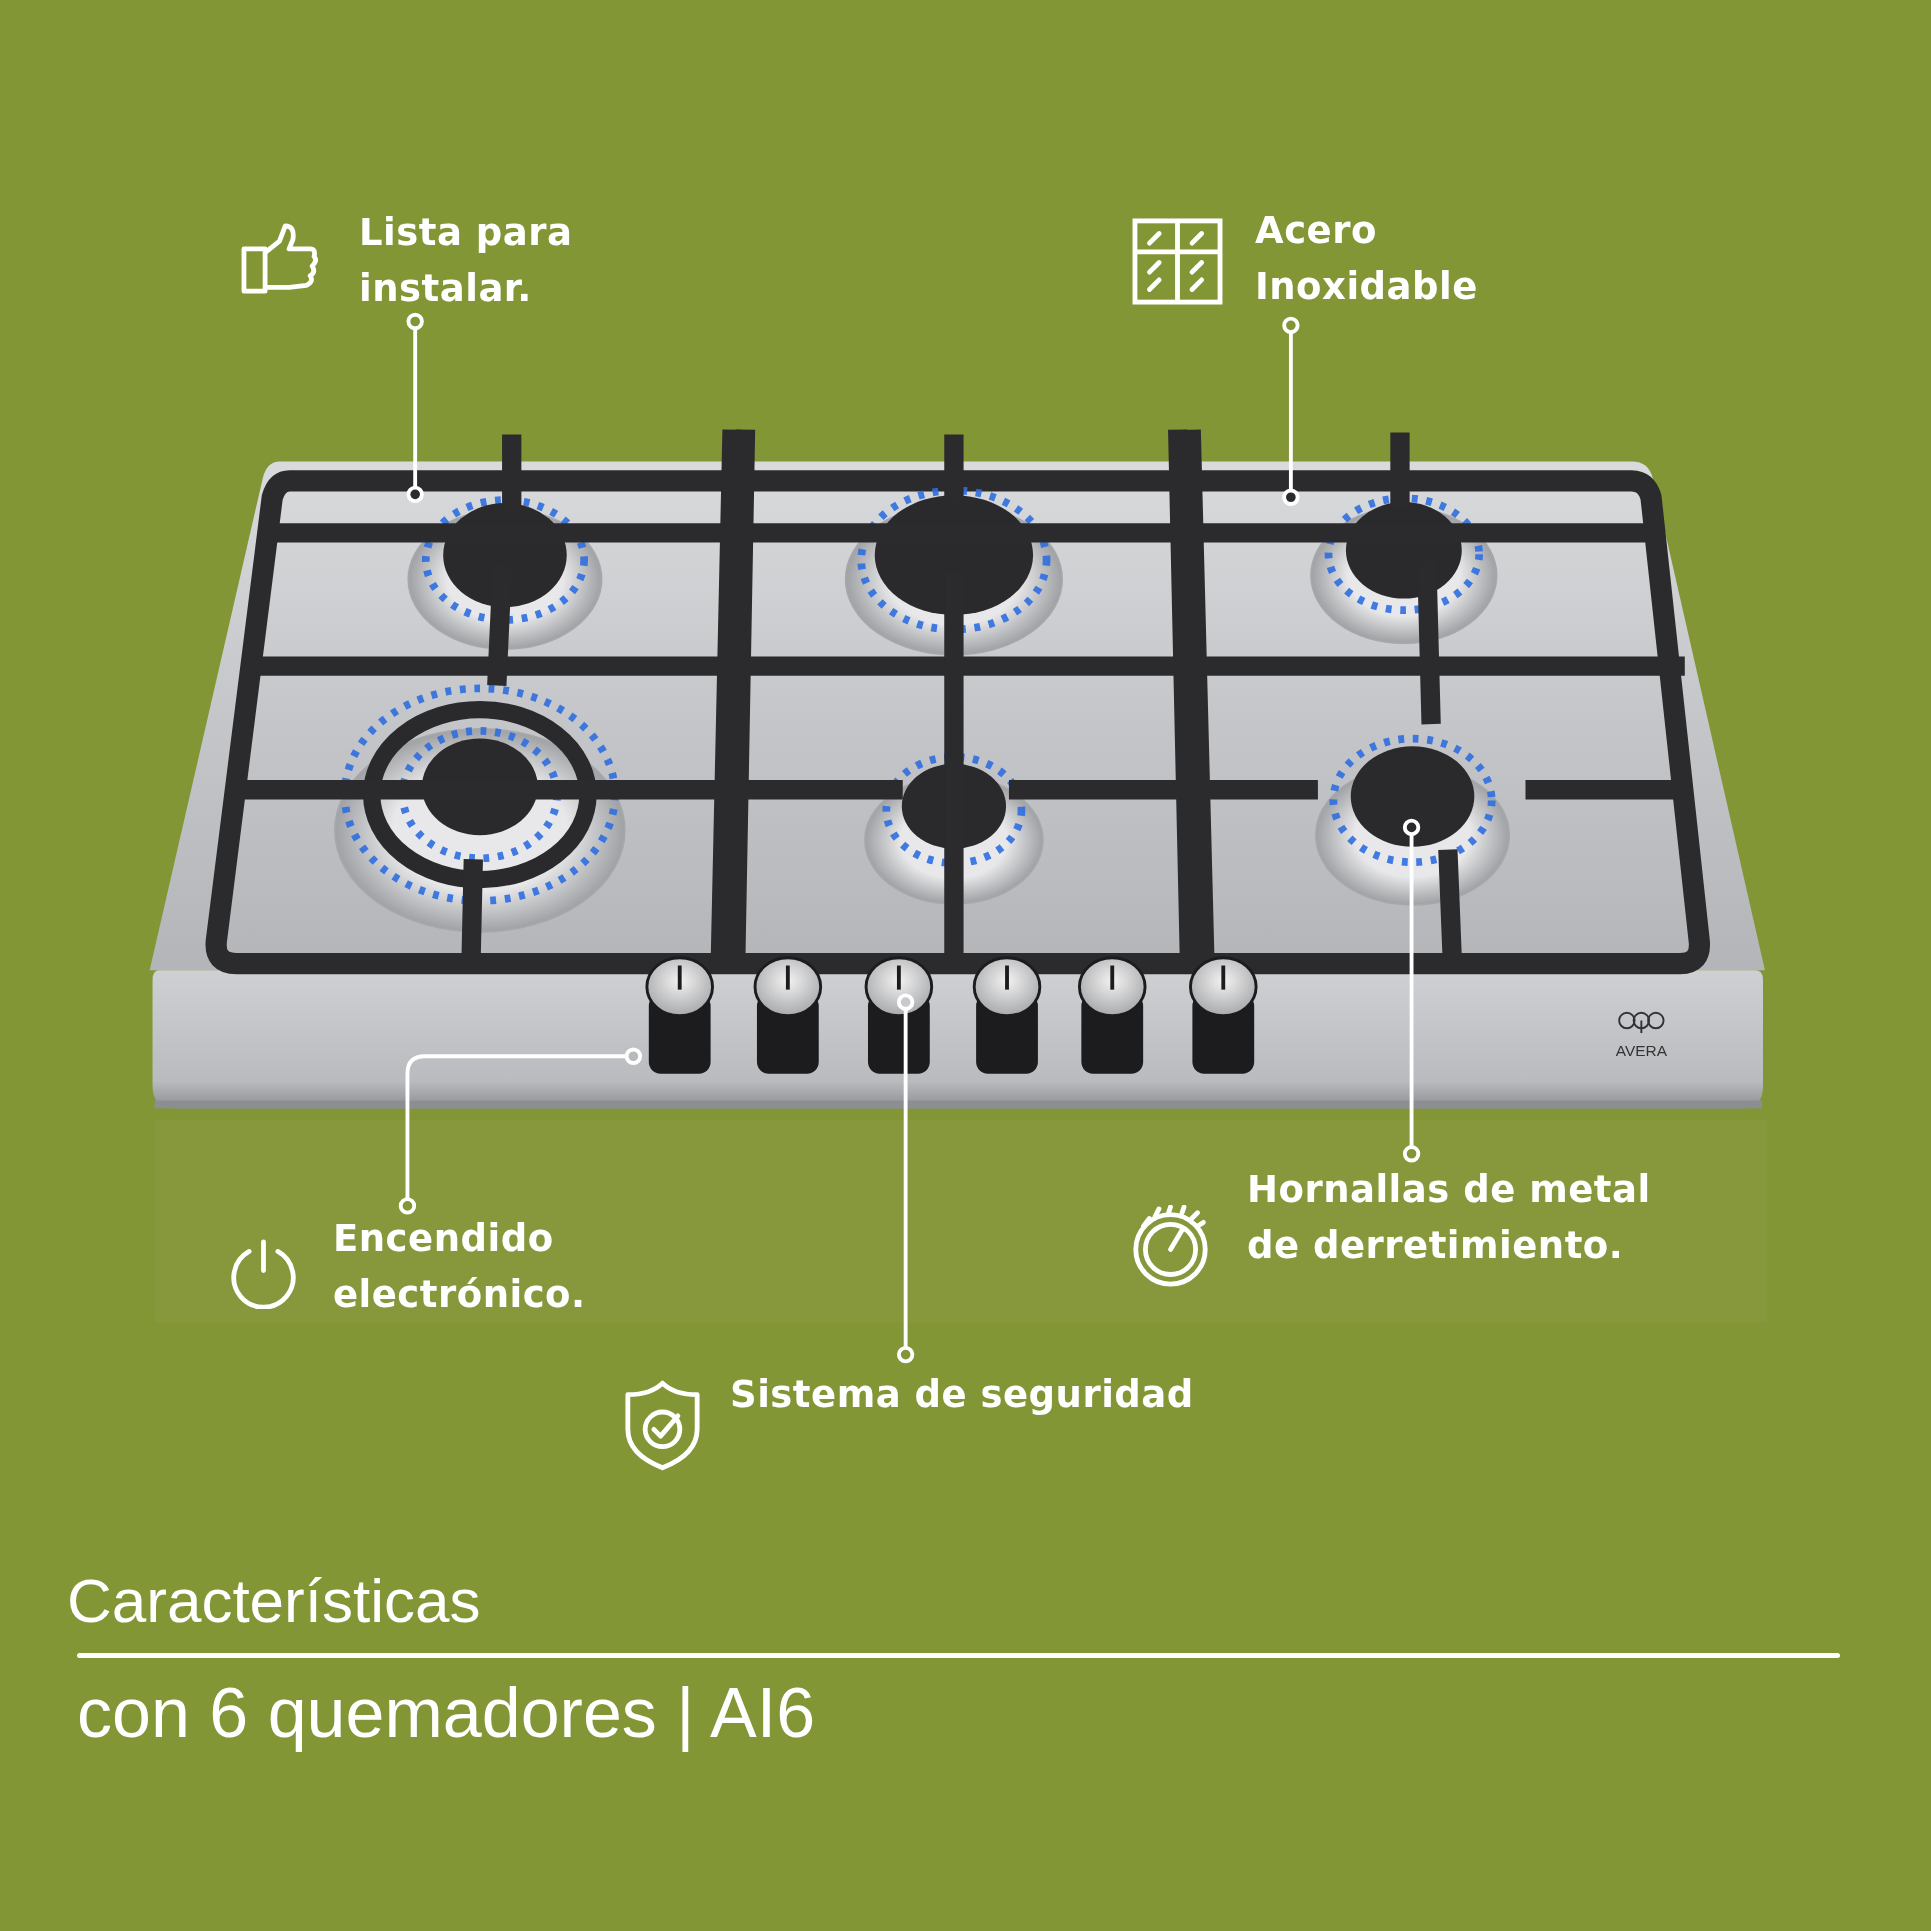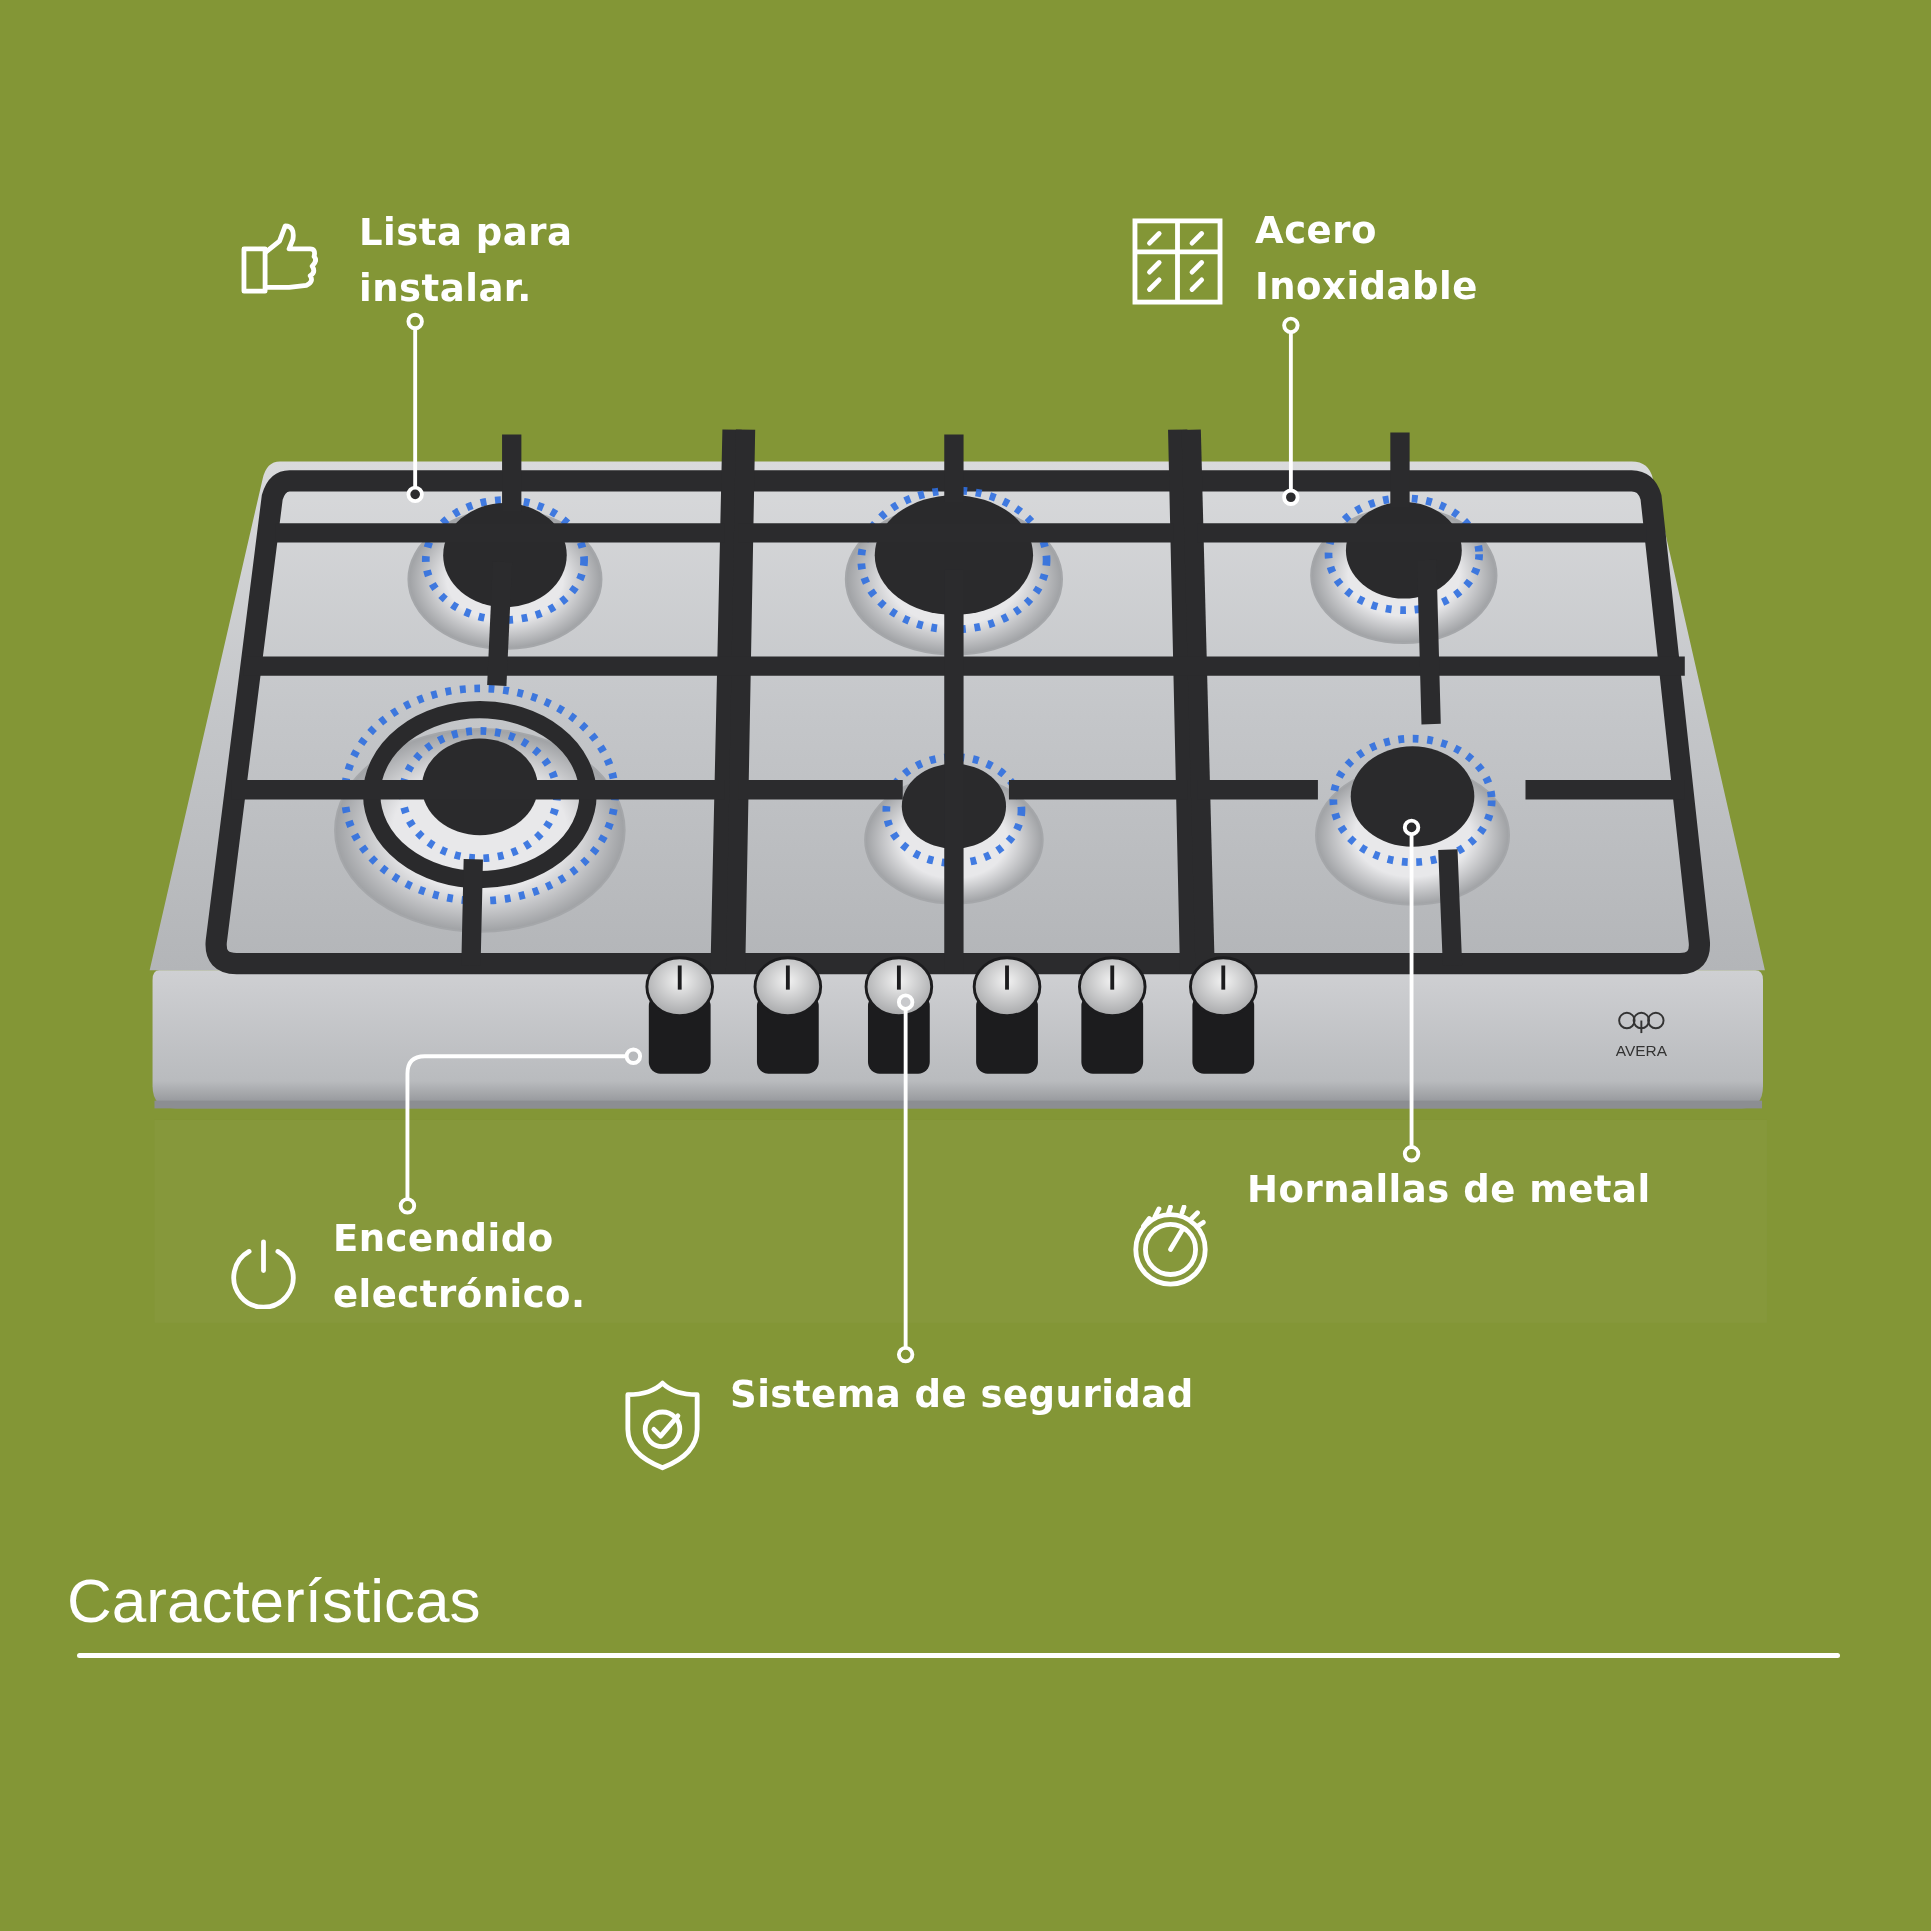--- a/index.html
+++ b/index.html
@@ -230,19 +230,21 @@
 <div class="icon" style="left:1130px;top:1205px;">
   <svg width="81" height="83" viewBox="0 0 84 86" fill="none" stroke="#fff" stroke-width="5" stroke-linecap="round" stroke-linejoin="round">
     <circle cx="42" cy="46" r="36"></circle>
     <circle cx="42" cy="46" r="26"></circle>
     <path d="M14 22 L20 14 M26 12 L30 4 M40 8 L42 2 M54 8 L56 2 M64 14 L70 8 M70 22 L76 18"></path>
     <line x1="42" y1="46" x2="54" y2="26"></line>
   </svg>
 </div>
 <div class="feature-text" style="left:1247px;top:1162px;">
   <span>Hornallas de metal</span>
+  <span>de derretimiento.</span>
 </div>
 
 <div class="section-label">Características</div>
 <div class="divider"></div>
 <div class="product-title">
+  <span>con 6 quemadores | AI6</span>
 </div>
 
 
 </body></html>

